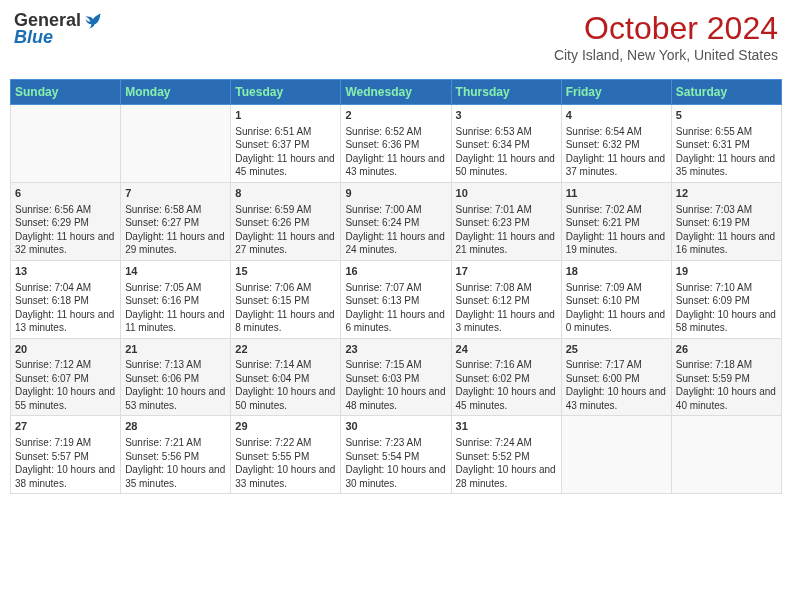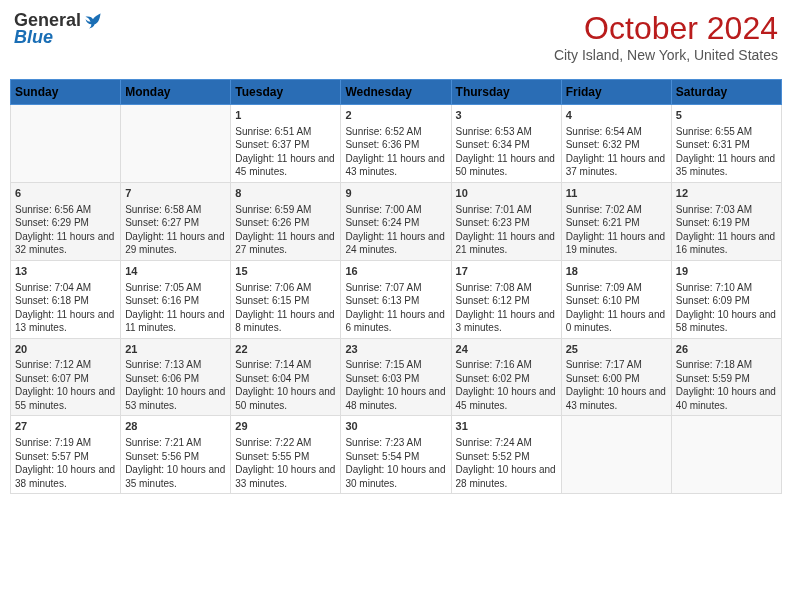--- a/index.html
+++ b/index.html
@@ -50,21 +50,21 @@
       font-size: 14px;
       color: #555;
     }
     .calendar {
       width: 100%;
       border-collapse: collapse;
       border: 1px solid #ccc;
     }
     .calendar th {
       background: #2a6db5;
-      color: #000000;
+      color: #86efac;
       font-size: 12px;
       font-weight: bold;
       padding: 5px 4px;
       text-align: left;
       border: 1px solid #4a8dd5;
     }
     .calendar td {
       border: 1px solid #ddd;
       vertical-align: top;
       padding: 3px 4px;

